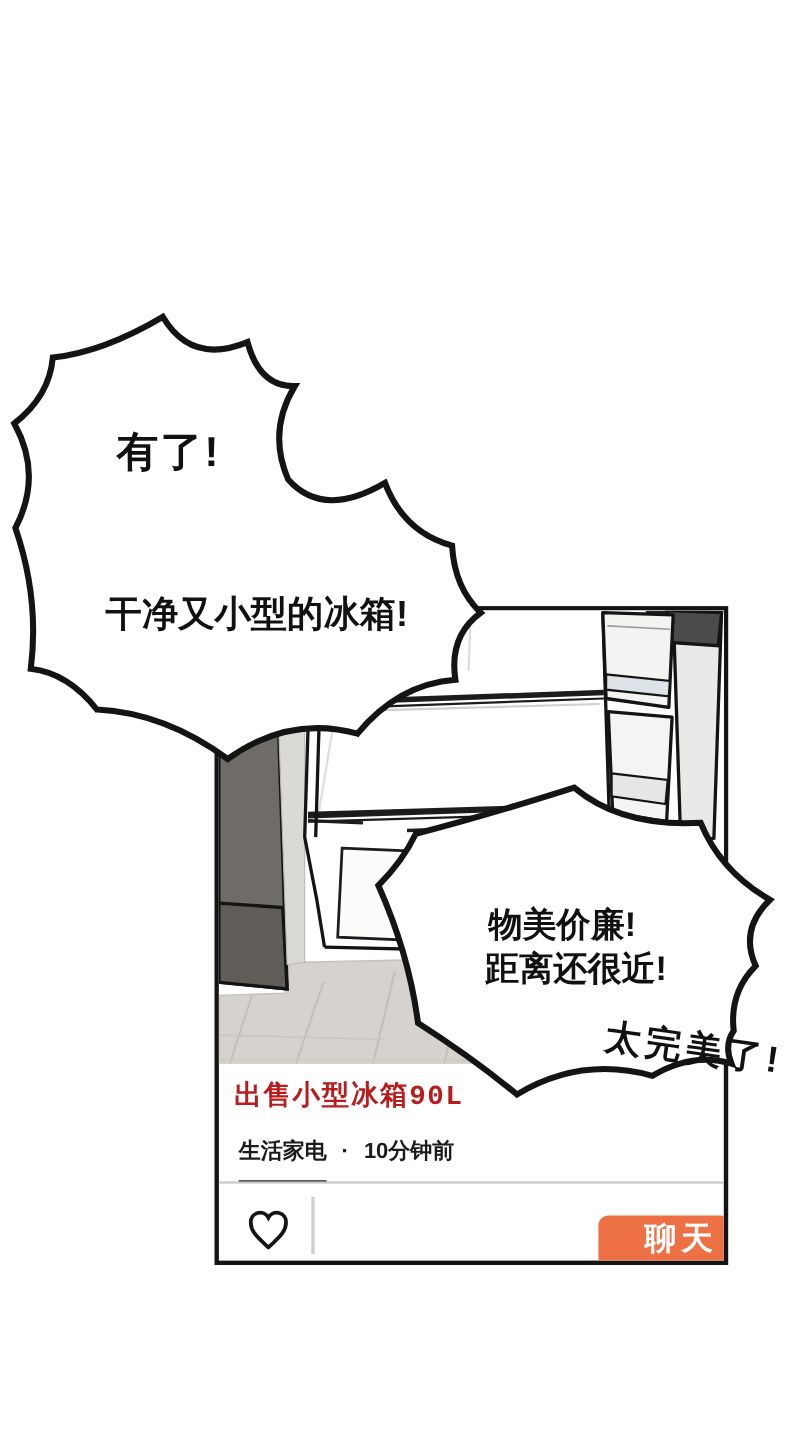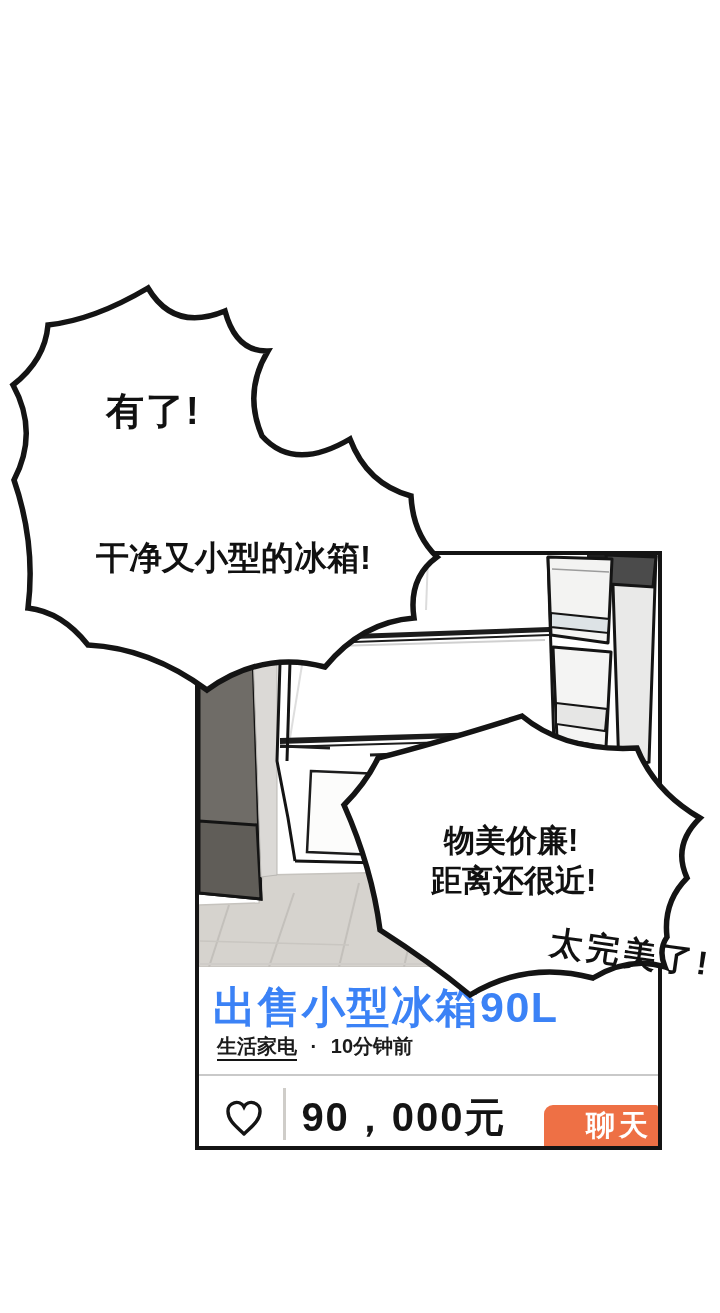--- a/index.html
+++ b/index.html
@@ -6,42 +6,42 @@
   .canvas{position:relative;width:720px;height:1313px;background:#ffffff;overflow:hidden;
           font-family:"Liberation Sans","DejaVu Sans",sans-serif;color:#141414;}
 
   
   .card{position:absolute;left:195px;top:551px;width:459px;height:591px;
         border:4px solid #141414;background:#ffffff;}
   .photo{position:relative;width:459px;height:412px;overflow:hidden;background:#ffffff;}
   .photo svg{display:block;}
 
   .info{position:relative;width:100%;height:109px;}
-  .title{position:absolute;left:14px;top:12px;font-size:43px;font-weight:700;
-         letter-spacing:1.5px;color:#3b82f6;white-space:nowrap;}
+  .title{position:absolute;left:14px;top:12px;font-size:25px;font-weight:700;
+         letter-spacing:1.5px;color:#b91c1c;white-space:nowrap;font-family:Liberation Mono, monospace;}
   .meta{position:absolute;left:18px;top:66px;font-size:20px;font-weight:600;color:#1b1b1b;white-space:nowrap;}
-  .meta .cat{border-bottom:2.5px solid #141414;padding-bottom:2px;}
+  .meta .cat{border-bottom:2.5px solid #141414;padding-bottom:15px;}
   .meta .dot{margin:0 8px;}
 
   .pricebar{position:absolute;left:0;bottom:0;width:100%;height:70px;border-top:2px solid #c9c9c9;}
   .heart-btn{position:absolute;left:24px;top:20px;width:42px;height:44px;background:none;border:none;padding:0;cursor:pointer;}
   .vdiv{position:absolute;left:84px;top:12px;width:2.5px;height:52px;background:#cfcdc9;}
   .price{position:absolute;left:100px;top:14px;width:210px;text-align:center;
          font-size:40px;font-weight:700;letter-spacing:2px;color:#141414;white-space:nowrap;}
   .chat-btn{position:absolute;right:0;bottom:0;width:114px;height:41px;border:none;cursor:pointer;
             background:#ee7045;color:#ffffff;font-size:29px;font-weight:700;letter-spacing:4px;
             border-radius:9px 2px 0 0;font-family:inherit;text-align:right;}
 
   
   .overlay{position:absolute;left:0;top:0;width:720px;height:1313px;pointer-events:none;}
   .btxt{position:absolute;font-weight:700;color:#111111;white-space:nowrap;}
   .t1a{left:106px;top:372px;font-size:38px;letter-spacing:2px;margin-top:14px;}
   .t1b{left:96px;top:536px;font-size:33px;letter-spacing:0px;}
   .t2a{left:444px;top:820px;font-size:31px;letter-spacing:0px;}
-  .t2b{left:431px;top:860px;font-size:31px;letter-spacing:0px;}
+  .t2b{left:441px;top:860px;font-size:31px;letter-spacing:0px;}
   .hand{left:550px;top:920px;font-size:33px;letter-spacing:4px;transform:rotate(8deg);transform-origin:left center;}
 </style>
 </head>
 <body>
 
 <div class="canvas">
 
   <div class="card">
 
     <div class="photo">
@@ -115,21 +115,20 @@
       </div>
     </div>
 
     <div class="pricebar">
       <button class="heart-btn" aria-label="favorite">
         <svg width="42" height="44" viewBox="0 0 42 44">
           <path d="M21,38 C14,31 5,25 5,15.5 A8.5,8.5 0 0 1 21,11 A8.5,8.5 0 0 1 37,15.5 C37,25 28,31 21,38" fill="none" stroke="#141414" stroke-width="3.4" stroke-linecap="round"></path>
         </svg>
       </button>
       <div class="vdiv"></div>
-      <div class="price">90，000元</div>
       <button class="chat-btn">聊天</button>
     </div>
   </div>
 
   <svg class="overlay" viewBox="0 0 720 1313">
     <g>
       <path d="M148,288 Q174,332 225,311 Q236,352 268,351 Q243,392 262,436
                Q294,472 350,439 Q367,484 411,496 Q413,534 437,557
                Q408,578 414,618 Q362,622 325,667 Q263,650 207,690
                Q150,648 88,645 Q62,612 28,608 Q36,544 14,480

